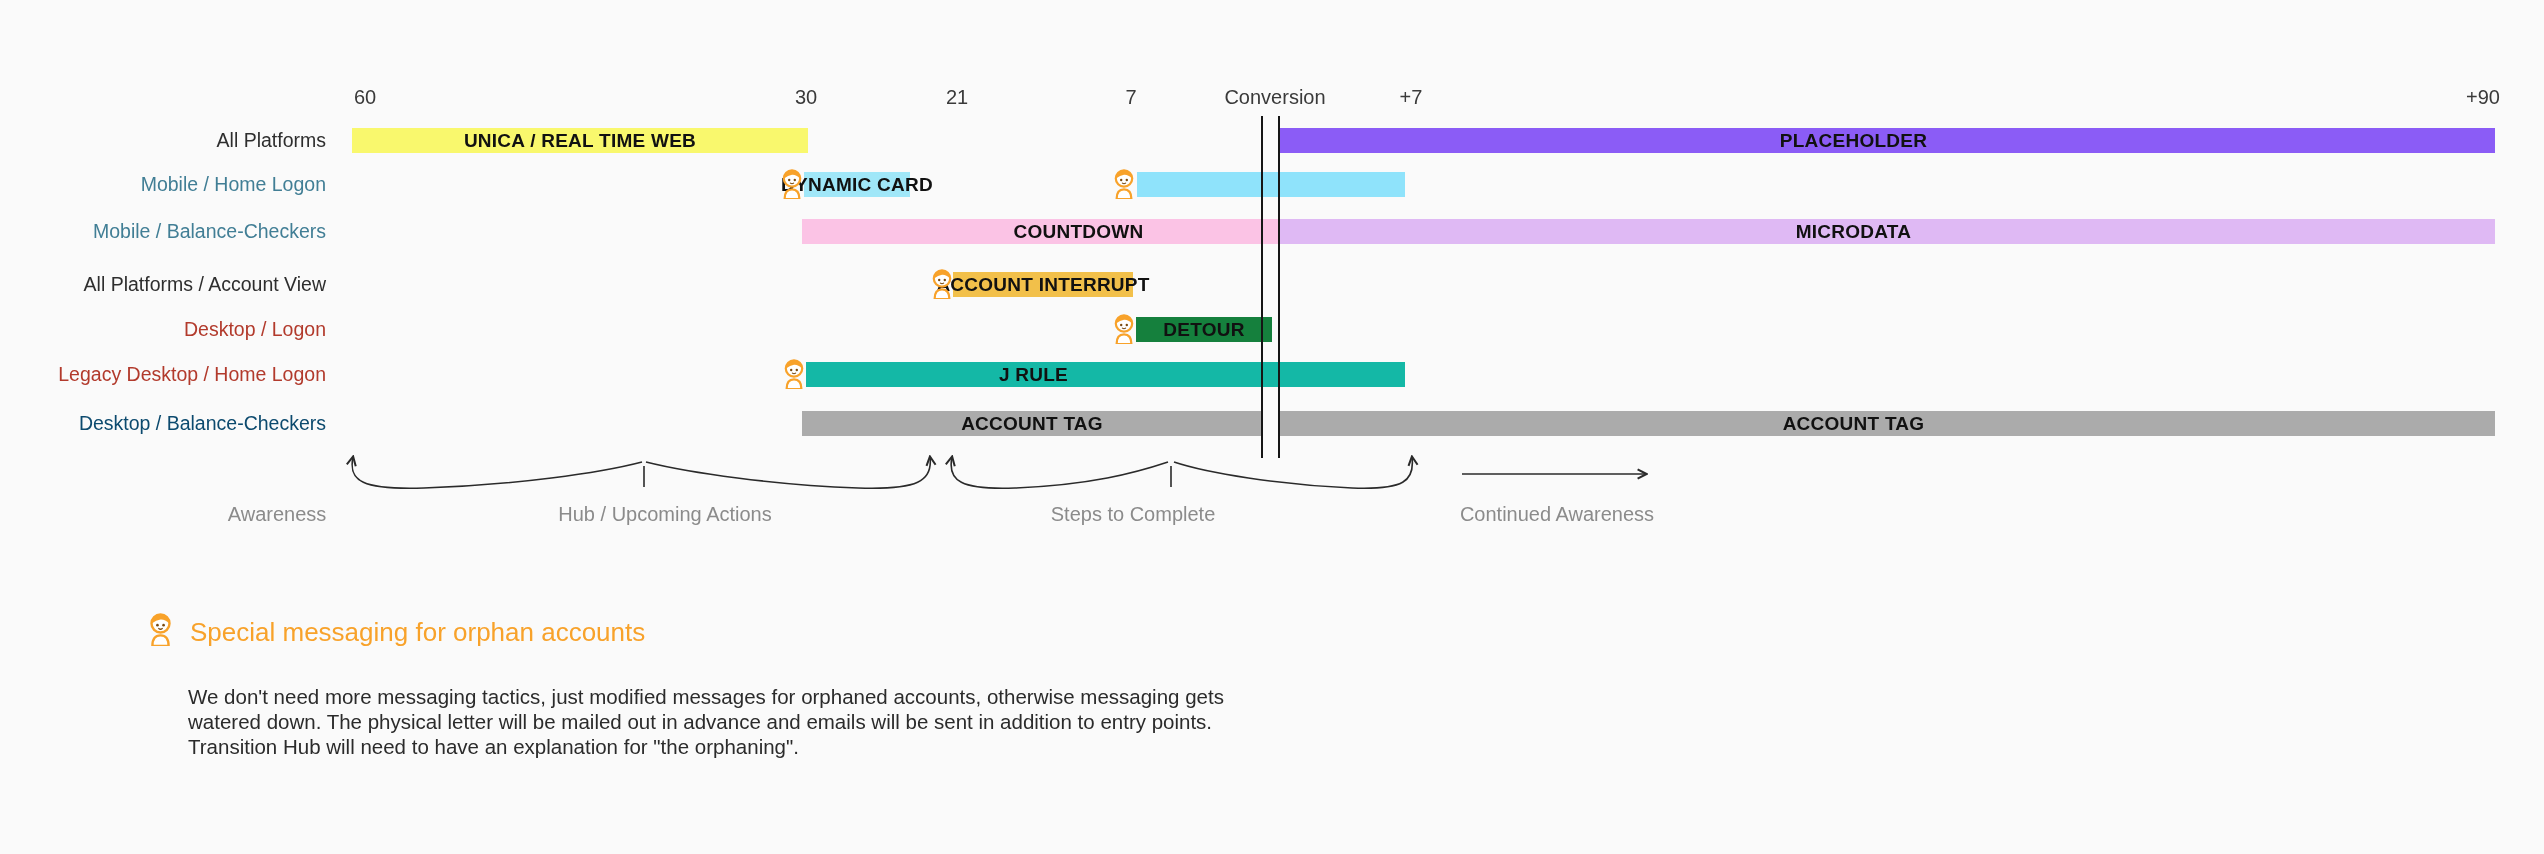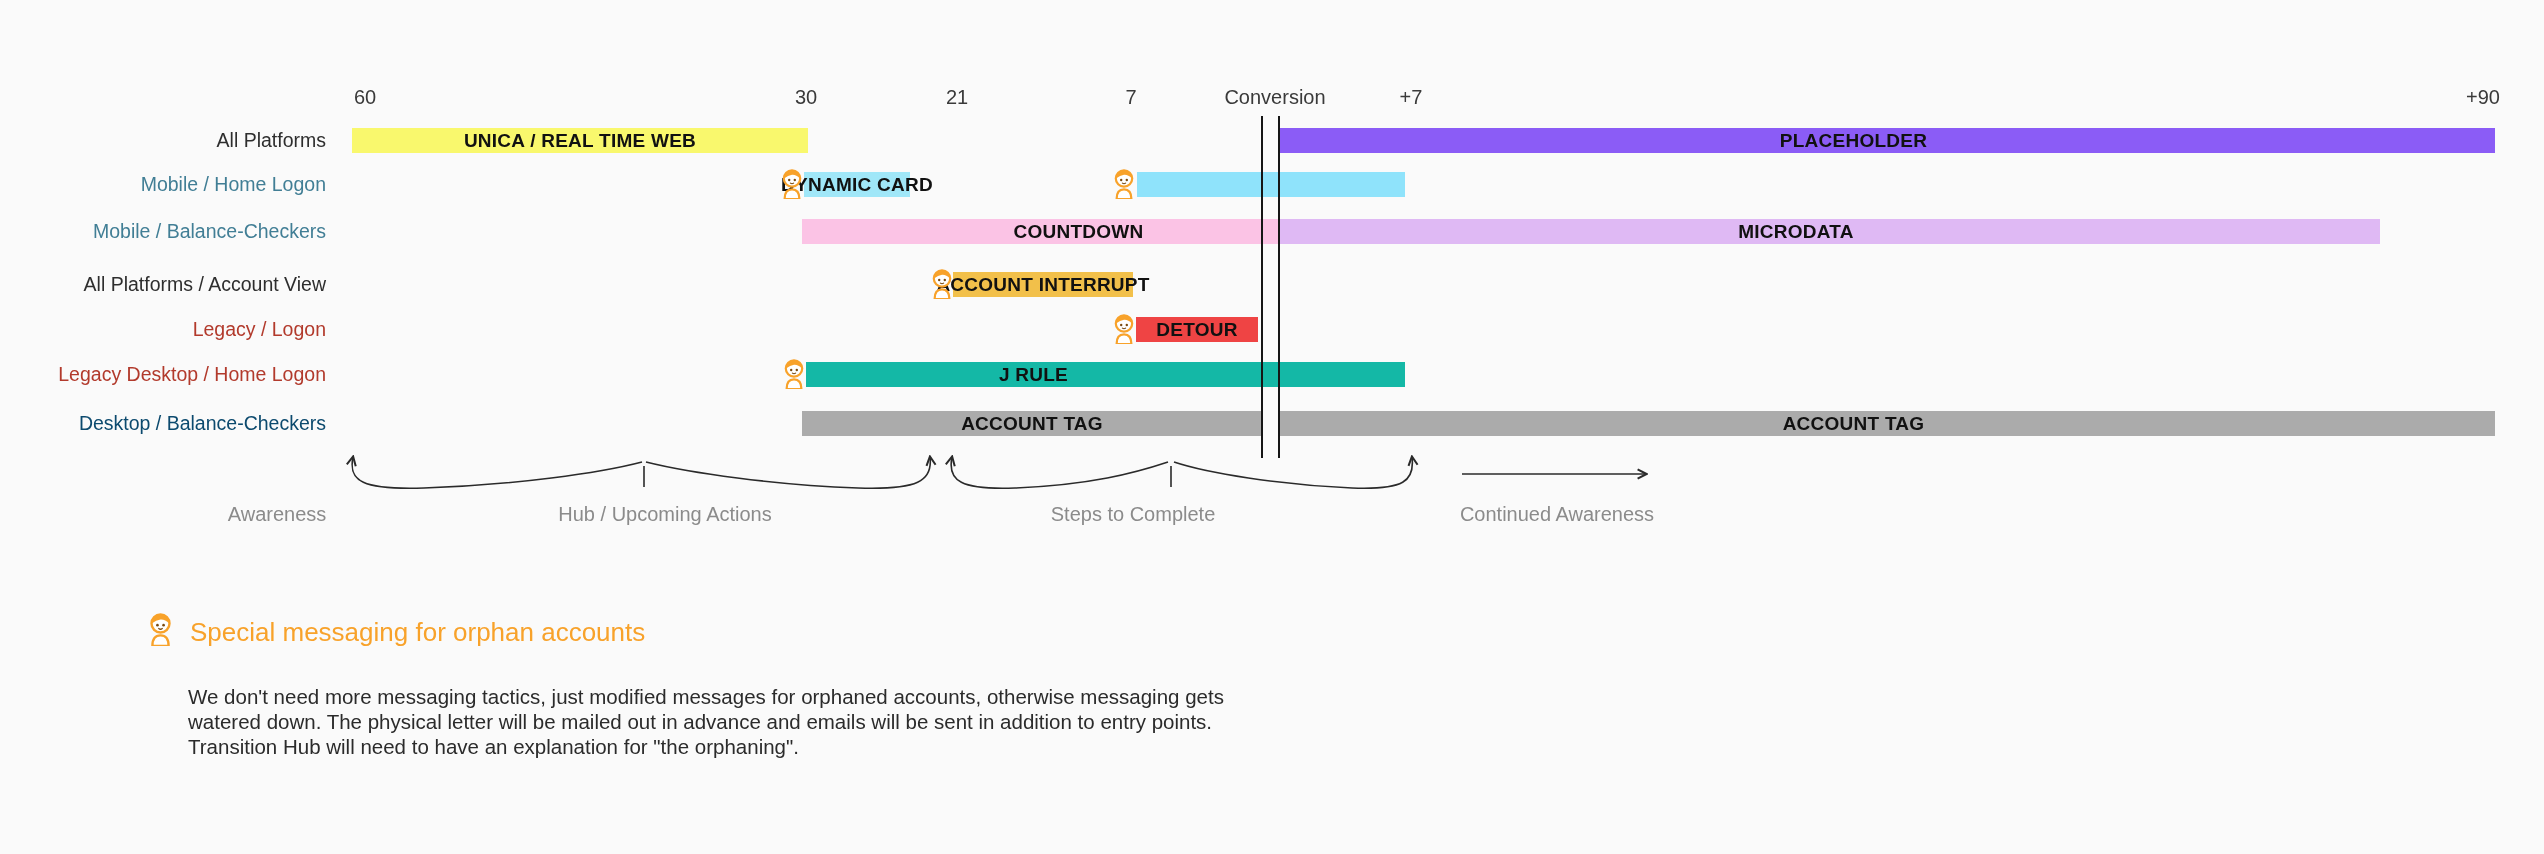--- a/index.html
+++ b/index.html
@@ -34,50 +34,50 @@
   <span class="tick" style="left:957px">21</span>
   <span class="tick" style="left:1131px">7</span>
   <span class="tick" style="left:1275px">Conversion</span>
   <span class="tick" style="left:1411px">+7</span>
   <span class="tick" style="left:2483px">+90</span>
 
   <div class="row-label" style="top: 128px; color: rgb(46, 46, 46);">All Platforms</div>
   <div class="row-label" style="top: 172px; color: rgb(65, 126, 149);">Mobile / Home Logon</div>
   <div class="row-label" style="top: 219px; color: rgb(65, 126, 149);">Mobile / Balance-Checkers</div>
   <div class="row-label" style="top: 272px; color: rgb(46, 46, 46);">All Platforms / Account View</div>
-  <div class="row-label" style="top: 317px; color: rgb(178, 58, 44);">Legacy / Logon</div>
+  <div class="row-label" style="top: 317px; color: rgb(178, 58, 44);">Desktop / Logon</div>
   <div class="row-label" style="top: 362px; color: rgb(178, 58, 44);">Legacy Desktop / Home Logon</div>
   <div class="row-label" style="top: 411px; color: #0c4a6e;">Desktop / Balance-Checkers</div>
 
   <div class="bar" style="left: 352px; top: 128px; width: 456px; background-color: rgb(249, 248, 109);">
     <span class="bar-label">UNICA / REAL TIME WEB</span>
   </div>
   <div class="bar" style="left: 1280px; top: 128px; width: 1215px; padding-right: 0px; background-color: #8b5cf6;">
     <span class="bar-label" style="transform:translateX(-34px)">PLACEHOLDER</span>
   </div>
 
   <div class="bar" style="left: 804px; top: 172px; width: 106px; background-color: rgb(160, 231, 248);">
     <span class="bar-label">DYNAMIC CARD</span>
   </div>
   <div class="bar" style="left: 1137px; top: 172px; width: 268px; background-color: rgb(143, 227, 251);">
     <span class="bar-label"></span>
   </div>
 
   <div class="bar" style="left: 802px; top: 219px; width: 553px; background-color: rgb(251, 195, 229);">
     <span class="bar-label">COUNTDOWN</span>
   </div>
-  <div class="bar" style="left: 1280px; top: 219px; width: 1100px; background-color: rgb(223, 185, 244);">
+  <div class="bar" style="left: 1280px; top: 219px; width: 1215px; background-color: rgb(223, 185, 244);">
     <span class="bar-label" style="transform:translateX(-34px)">MICRODATA</span>
   </div>
 
   <div class="bar" style="left: 953px; top: 272px; width: 180px; background-color: rgb(242, 192, 74);">
     <span class="bar-label">ACCOUNT INTERRUPT</span>
   </div>
 
-  <div class="bar" style="left: 1136px; top: 317px; width: 122px; background-color: #ef4444;">
+  <div class="bar" style="left: 1136px; top: 317px; width: 136px; background-color: #15803d;">
     <span class="bar-label">DETOUR</span>
   </div>
 
   <div class="bar" style="left: 806px; top: 362px; width: 599px; background-color: #14b8a6;">
     <span class="bar-label" style="transform:translateX(-72px)">J RULE</span>
   </div>
 
   <div class="bar" style="left: 802px; top: 411px; width: 460px; background-color: rgb(171, 171, 171);">
     <span class="bar-label">ACCOUNT TAG</span>
   </div>

